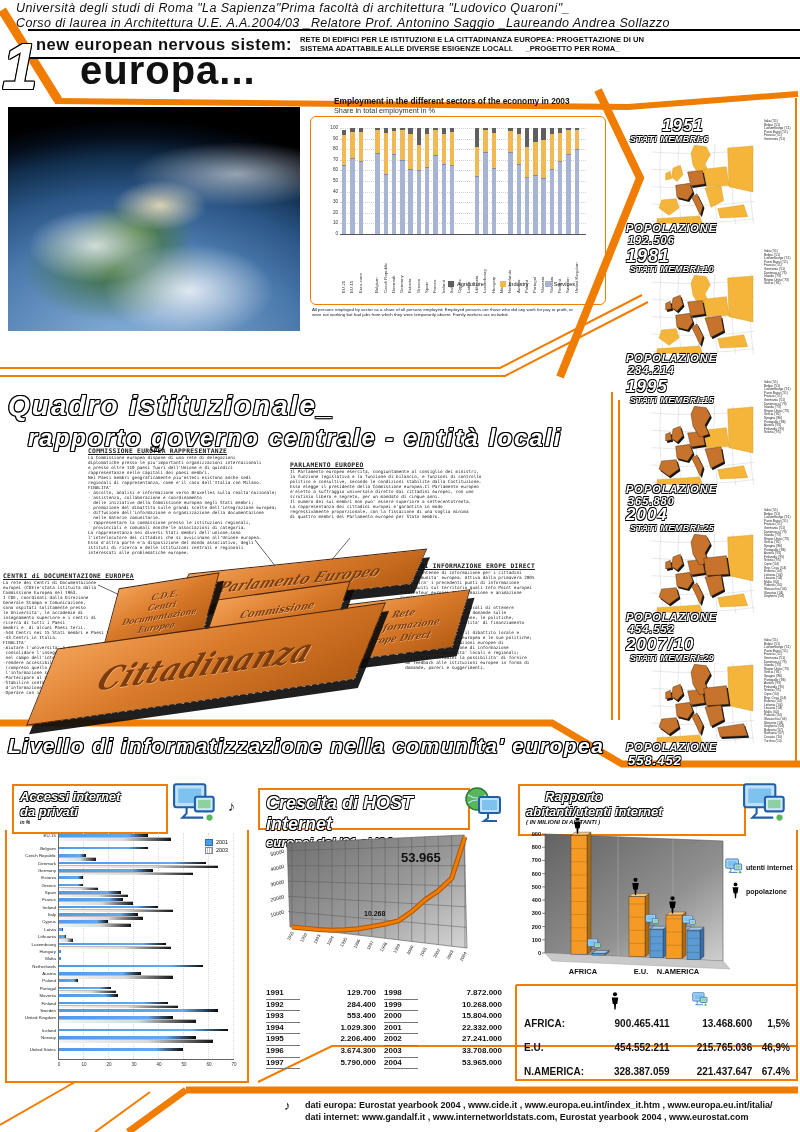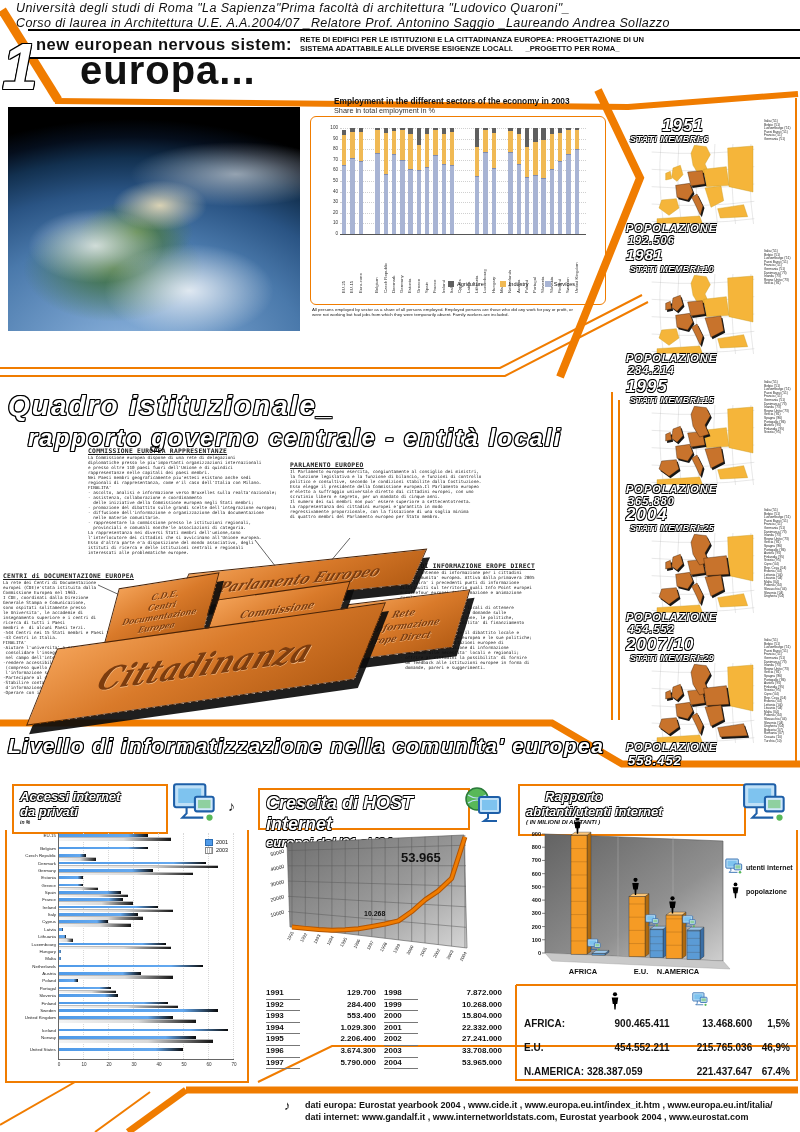--- a/index.html
+++ b/index.html
@@ -78,21 +78,21 @@
     <polyline points="186,1090 798,1090" fill="none" stroke="#f07c00" stroke-width="7"></polyline>
     <polyline points="186,1090 128,1132" fill="none" stroke="#f07c00" stroke-width="7"></polyline>
     <polyline points="150,1092 95,1132" fill="none" stroke="#f07c00" stroke-width="2"></polyline>
     <line x1="255" y1="540" x2="300" y2="598" stroke="#222" stroke-width="0.7"></line>
     <line x1="350" y1="538" x2="320" y2="574" stroke="#222" stroke-width="0.7"></line>
     <line x1="98" y1="585" x2="135" y2="602" stroke="#222" stroke-width="0.7"></line>
     <line x1="400" y1="622" x2="448" y2="618" stroke="#222" stroke-width="0.7"></line>
   </svg>
 
   <div class="abs" style="left:16px;top:1px;font-size:12.5px;font-style:italic;letter-spacing:0.4px;">Università degli studi di Roma "La Sapienza"Prima facoltà di architettura "Ludovico Quaroni"_</div>
-  <div class="abs" style="left:16px;top:16px;font-size:12.5px;font-style:italic;letter-spacing:0.4px;">Corso di laurea in Architettura U.E. A.A.2004/07 _Relatore Prof. Antonino Saggio _Laureando Andrea Sollazzo</div>
+  <div class="abs" style="left:16px;top:16px;font-size:12.5px;font-style:italic;letter-spacing:0.4px;">Corso di laurea in Architettura U.E. A.A.2004/03 _Relatore Prof. Antonino Saggio _Laureando Andrea Sollazzo</div>
 
   <div class="abs" style="left:28px;top:29px;width:772px;height:26px;background:#fff;border-top:2px solid #000;border-bottom:2px solid #000;z-index:2;display:flex;align-items:center;">
     <span style="font-size:16.5px;font-weight:900;letter-spacing:0.5px;margin-left:8px;white-space:nowrap;">new european nervous sistem:</span>
     <div style="margin-left:8px;font-size:7.6px;font-weight:bold;line-height:9.5px;white-space:nowrap;">
       <div>RETE DI EDIFICI PER LE  ISTITUZIONI E LA CITTADINANZA EUROPEA: PROGETTAZIONE  DI UN</div>
       <div><span>SISTEMA ADATTABILE ALLE DIVERSE ESIGENZE LOCALI.</span>&nbsp;&nbsp;&nbsp;&nbsp;&nbsp;&nbsp;<span>_PROGETTO PER ROMA_</span></div>
     </div>
   </div>
 
   <div class="abs hollow" style="left:2px;top:30px;font-size:64px;z-index:3;">1</div>
@@ -335,21 +335,21 @@
           <div class="maplbl">Belgio ('51)</div>
           <div class="maplbl">Lussemburgo ('51)</div>
           <div class="maplbl">Paesi Bassi ('51)</div>
           <div class="maplbl">Francia ('51)</div>
           <div class="maplbl">Germania ('51)</div>
         </div>
         <div class="hollow-sm" style="position: absolute; left: 0px; top: 104px; font-size: 11px; letter-spacing: 1px;">POPOLAZIONE</div>
         <div class="hollow-sm" style="position: absolute; left: 2px; top: 116px; font-size: 11px; letter-spacing: 1px;">192.506</div>
       </div>
       <div style="position: absolute; left: 626px; top: 248px; width: 174px; height: 130px;">
-        <div class="hollow-sm" style="position: absolute; left: 0px; top: -2px; font-size: 15px; letter-spacing: 1px; text-align: right;">1981</div>
+        <div class="hollow-sm" style="position: absolute; left: 0px; top: -2px; font-size: 18px; letter-spacing: 1px; text-align: right;">1981</div>
         <div class="hollow-sm" style="position: absolute; left: 4px; top: 16px; font-size: 9px; letter-spacing: 0.5px;">STATI MEMBRI:10</div>
         <svg width="114" height="80" viewBox="0 0 150 120" style="position: absolute; left: 20px; top: 26px;">
           <path d="M 12,-2 Q 7,60 16,122" stroke="#b8b8b8" stroke-width="0.5" fill="none"></path>
           <path d="M 39,-2 Q 34,60 43,122" stroke="#b8b8b8" stroke-width="0.5" fill="none"></path>
           <path d="M 66,-2 Q 61,60 70,122" stroke="#b8b8b8" stroke-width="0.5" fill="none"></path>
           <path d="M 93,-2 Q 88,60 97,122" stroke="#b8b8b8" stroke-width="0.5" fill="none"></path>
           <path d="M 120,-2 Q 115,60 124,122" stroke="#b8b8b8" stroke-width="0.5" fill="none"></path>
           <path d="M 147,-2 Q 142,60 151,122" stroke="#b8b8b8" stroke-width="0.5" fill="none"></path>
           <path d="M -2,12 Q 75,18 152,8" stroke="#b8b8b8" stroke-width="0.5" fill="none"></path>
           <path d="M -2,38 Q 75,44 152,34" stroke="#b8b8b8" stroke-width="0.5" fill="none"></path>
@@ -1046,21 +1046,21 @@
         <span style="width: 42px; text-align: right;">1,5%</span>
       </div>
       <div style="display: flex; font-size: 10px; font-weight: bold; line-height: 24px;">
         <span style="width: 70px; text-align: left;">E.U.</span>
         <span style="width: 92px; text-align: right;">454.552.211</span>
         <span style="width: 92px; text-align: right;">215.765.036</span>
         <span style="width: 42px; text-align: right;">46,9%</span>
       </div>
       <div style="display: flex; font-size: 10px; font-weight: bold; line-height: 24px;">
         <span style="width: 70px; text-align: left;">N.AMERICA:</span>
-        <span style="width: 92px; text-align: left;">328.387.059</span>
+        <span style="width: 92px; text-align: right;">328.387.059</span>
         <span style="width: 92px; text-align: right;">221.437.647</span>
         <span style="width: 42px; text-align: right;">67.4%</span>
       </div>
     </div>
 
   <div class="abs" style="left:284px;top:1098px;font-size:13px;font-weight:bold;">♪</div>
   <div class="abs" style="left:305px;top:1099px;font-size:9px;font-weight:bold;line-height:12px;">
     <div>dati europa: Eurostat yearbook 2004 , www.cide.it , www.europa.eu.int/index_it.htm , www.europa.eu.int/italia/</div>
     <div>dati internet: www.gandalf.it  , www.internetworldstats.com, Eurostat yearbook 2004 , www.eurostat.com</div>
   </div>

